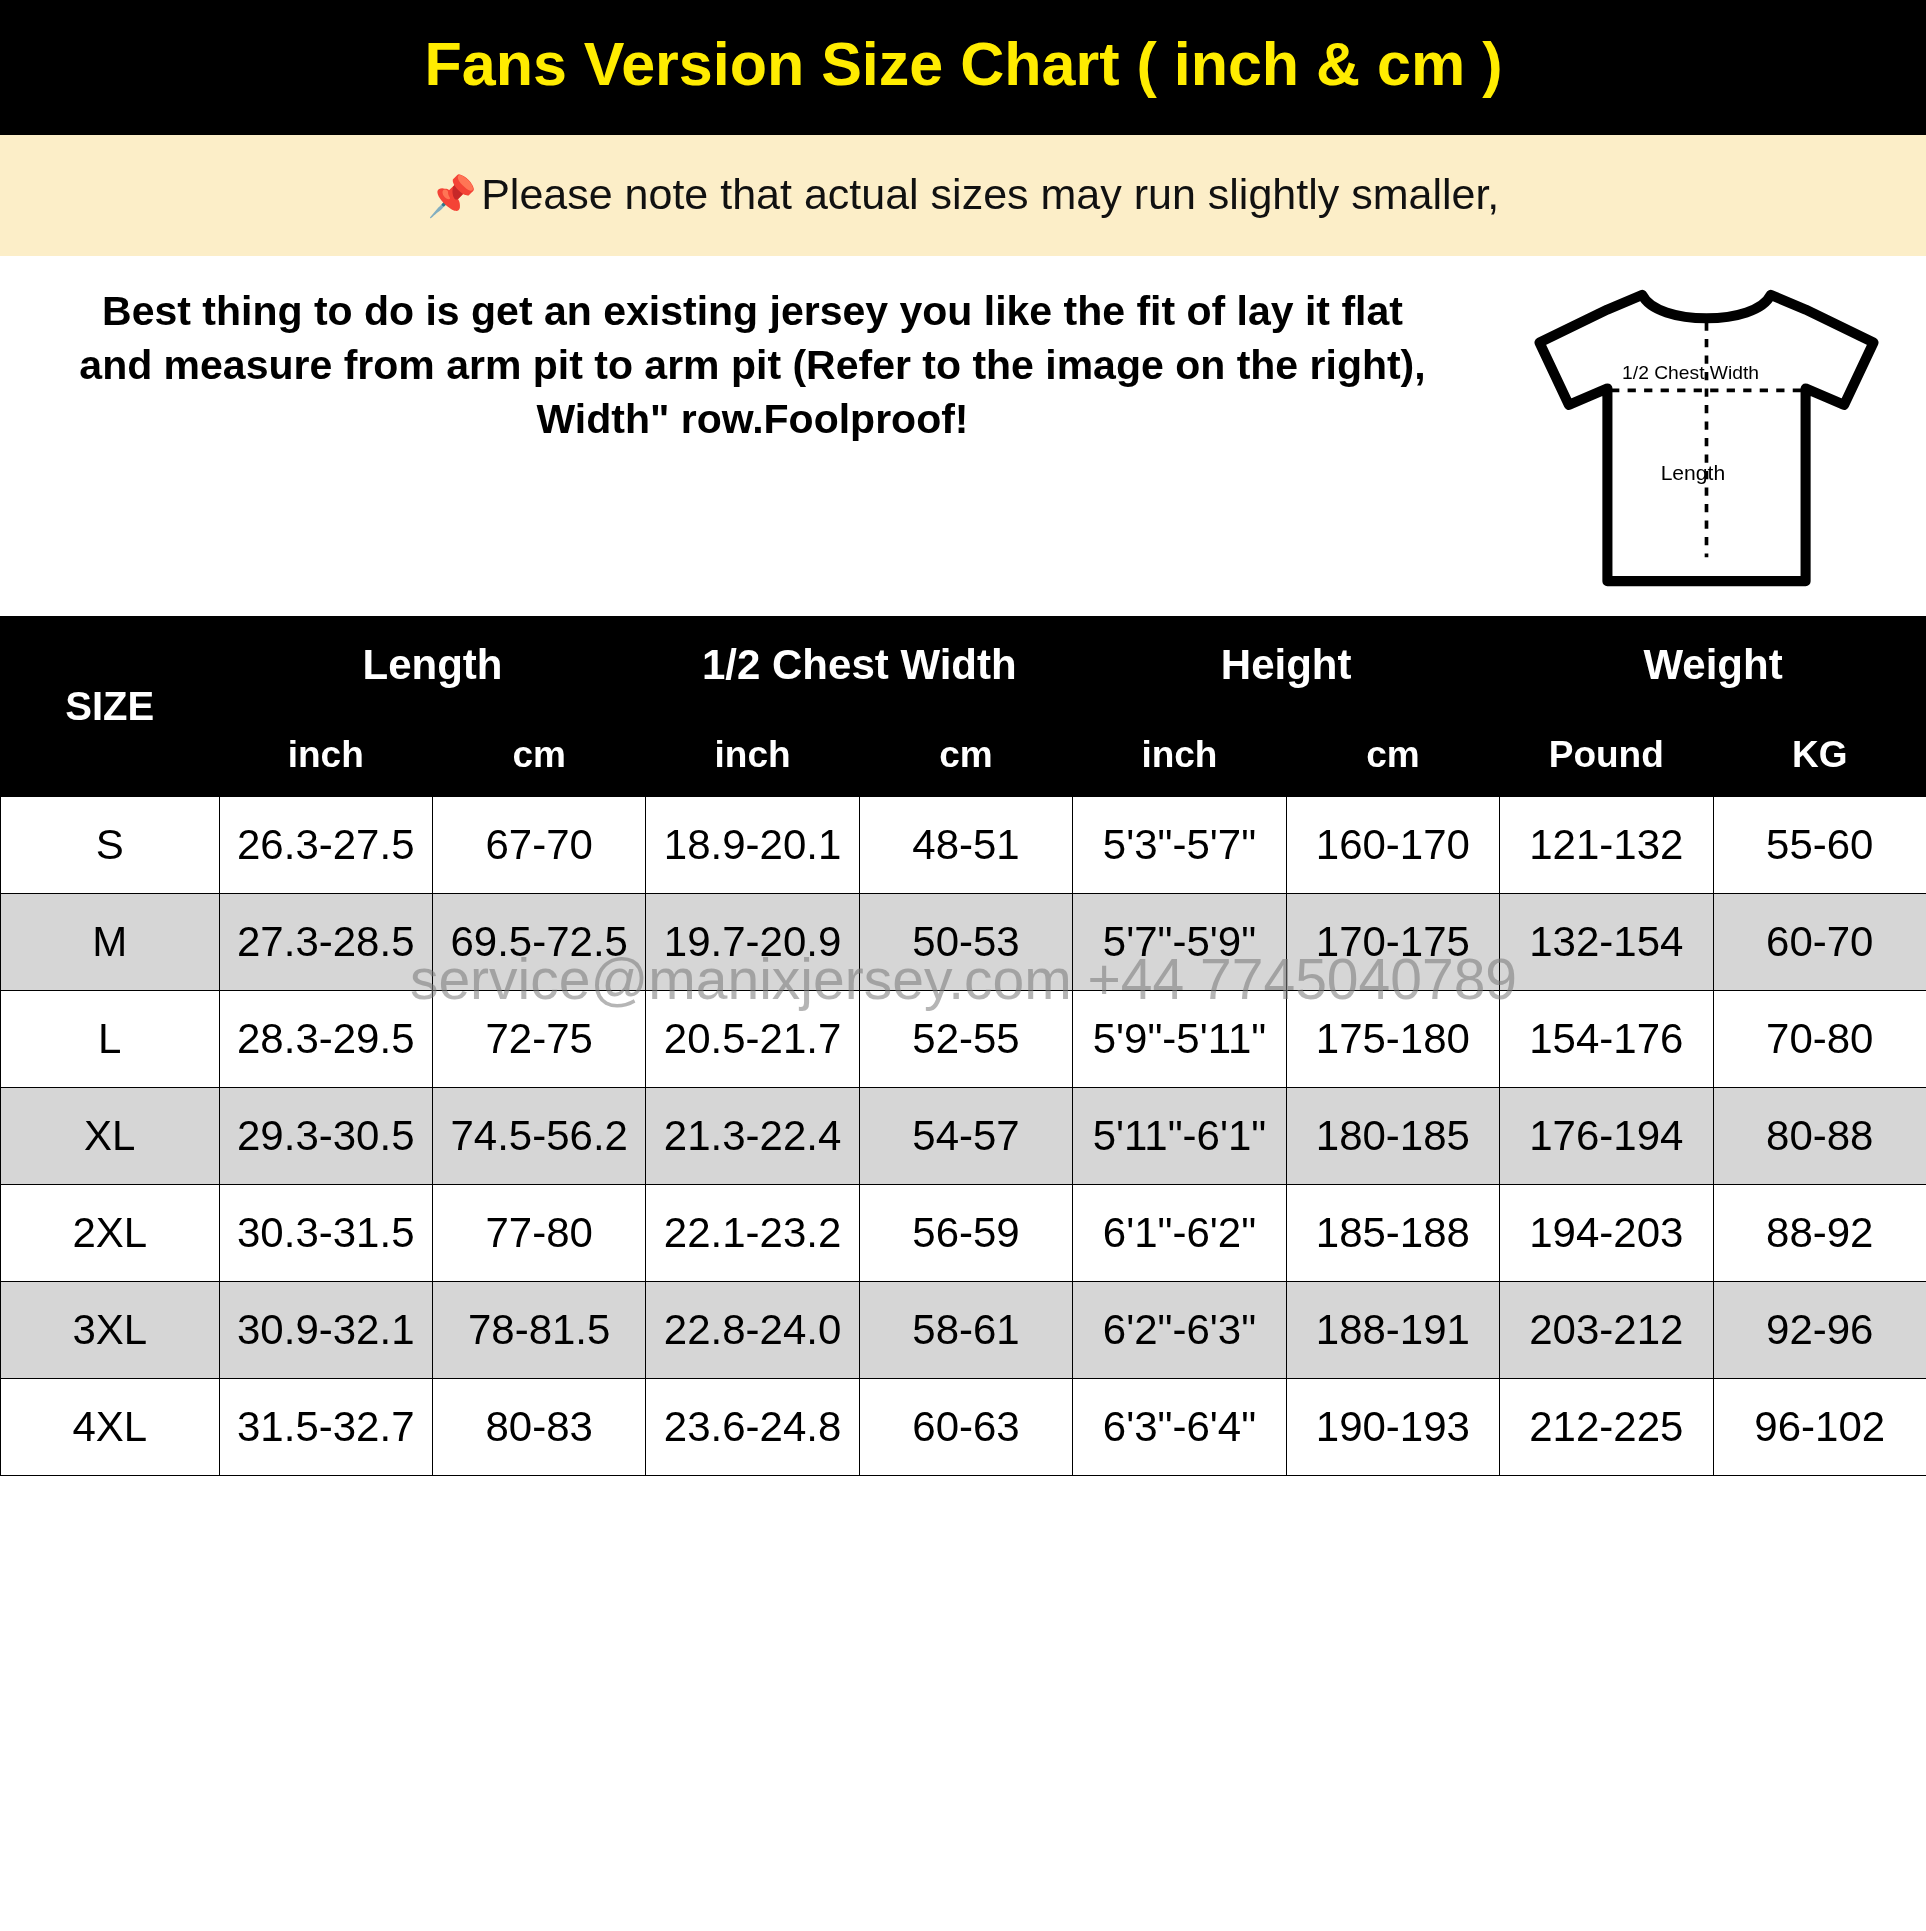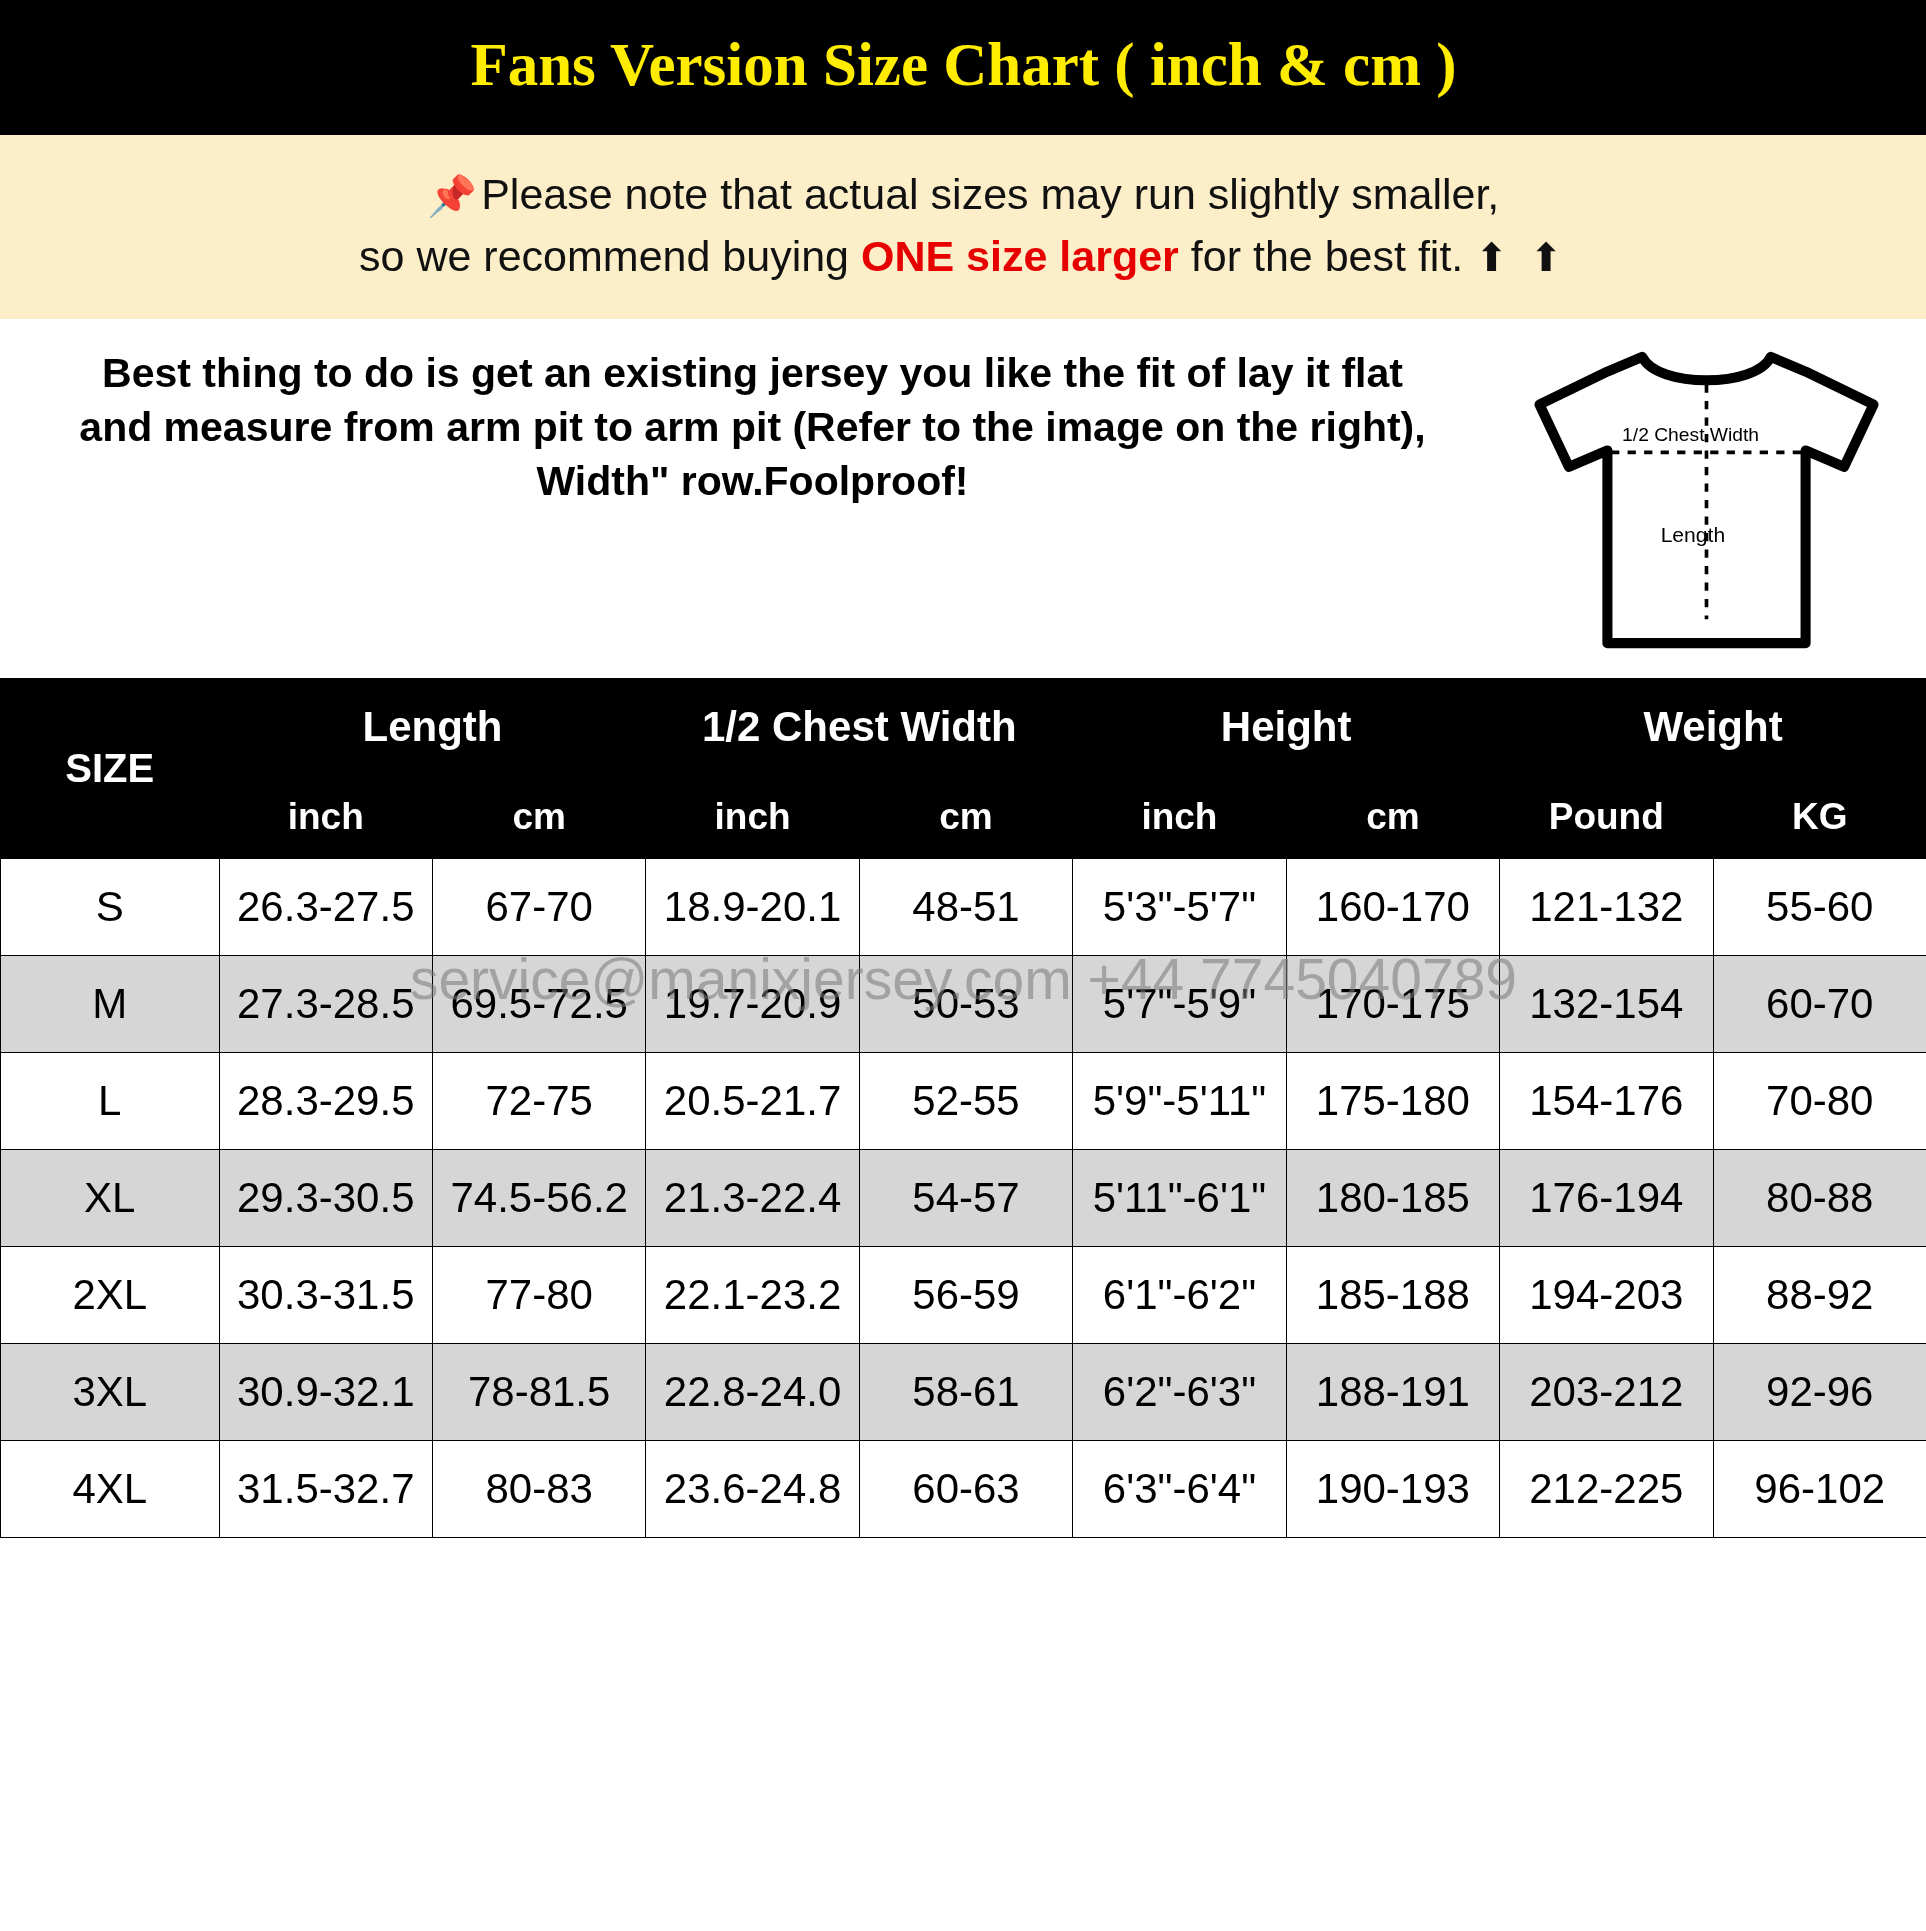--- a/index.html
+++ b/index.html
@@ -20,21 +20,20 @@
     background: #000000;
     padding: 31px 18.4px 37px 18.4px;
     text-align: center;
   }
   .header-title {
     color: #ffec00;
     font-size: 61px;
     font-weight: bold;
     letter-spacing: 0px;
     line-height: 1.1;
-    font-family: Liberation Serif, serif;
   }
 
   
   .note-band {
     background: #fceec8;
     padding: 27.5px 18.4px 31px 18.4px;
     text-align: center;
     line-height: 1.45;
   }
   .note-line {
@@ -139,23 +138,20 @@
 
 <div class="page">
 
   <div class="header-bar">
     <div class="header-title">Fans Version Size Chart ( inch &amp; cm )</div>
   </div>
 
   <div class="note-band">
     <div class="note-line">
       <span class="pin-icon">📌</span><span>Please note that actual sizes may run slightly smaller,</span>
-    </div>
-    <div class="note-line">
-      <span>so we recommend buying </span><span class="red-strong">ONE size larger</span><span> for the best fit. </span><span class="arrows">⬆ ⬆</span>
     </div>
   </div>
 
   <div class="info-section">
     <div class="info-text">
       <div class="info-body">Best thing to do is get an existing jersey you like the fit of lay it flat</div>
       <div class="info-body">and measure from arm pit to arm pit (Refer to the image on the right),</div>
       <div class="info-body">Width" row.Foolproof!</div>
     </div>
     <div class="shirt-wrap">

